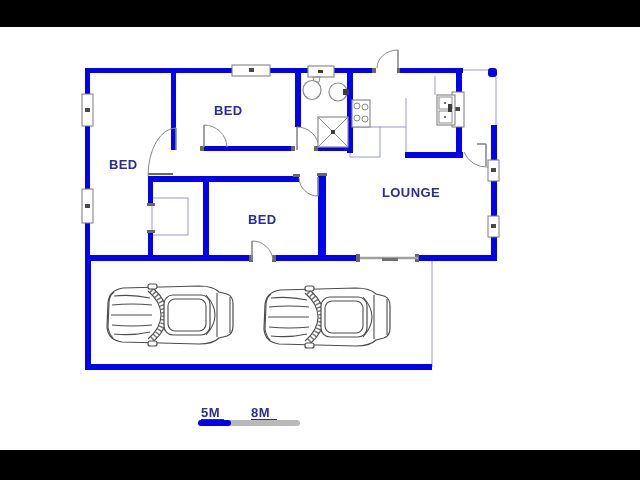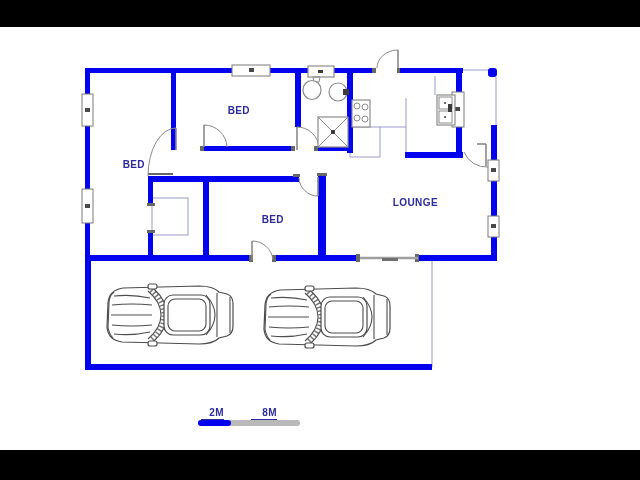--- a/index.html
+++ b/index.html
@@ -19,22 +19,22 @@
   .arc{fill:none;stroke:var(--door,#8a8a8a);stroke-width:1;}
   .leaf{stroke:var(--door,#8a8a8a);stroke-width:1.6;fill:none;}
   .tick{fill:var(--jamb,#686868);}
   .win{fill:#ffffff;stroke:#7a7a7a;stroke-width:1;}
   .wintick{fill:#4a4a4a;}
   .dark{fill:#3c3c3c;}
   .car-part{stroke:#4d4d4d;stroke-width:1.1;fill:none;}
   .car-body{stroke:#4d4d4d;stroke-width:1.2;fill:#ffffff;}
   .room-label,.scale-label{
     position:absolute;color:var(--label,#2b2b9b);
-    font-size:10px;font-weight:700;letter-spacing:0.4px;
-    text-align:right;line-height:12px;height:12px;white-space:nowrap;
+    font-size:13px;font-weight:700;letter-spacing:0.4px;
+    text-align:left;line-height:12px;height:12px;white-space:nowrap;
   }
   .scale-label{border-bottom:1px solid var(--label,#2b2b9b);}
 </style>
 </head>
 <body>
 
 <div class="stage">
 
   <div class="letterbox top"></div>
   <div class="letterbox bottom"></div>
@@ -217,18 +217,18 @@
 
     <g>
       <rect x="198" y="420" width="102" height="6" rx="3" fill="var(--bargray,#b9b9b9)"></rect>
       <rect x="198" y="420" width="33" height="6" rx="3" fill="var(--wall,#0202ee)"></rect>
     </g>
   </svg>
 
   <div class="room-label" style="left:109px;top:159px;width:36px">BED</div>
   <div class="room-label" style="left:214px;top:105px;width:36px">BED</div>
   <div class="room-label" style="left:248px;top:214px;width:36px">BED</div>
-  <div class="room-label" style="left:382px;top:197px;width:56px">LOUNGE</div>
-
-  <div class="scale-label" style="left:201px;top:407px;width:23px">2M</div>
+  <div class="room-label" style="left:382px;top:187px;width:56px">LOUNGE</div>
+
+  <div class="scale-label" style="left:201px;top:407px;width:23px">5M</div>
   <div class="scale-label" style="left:251px;top:407px;width:26px">8M</div>
 
 </div>
 
 </body></html>

